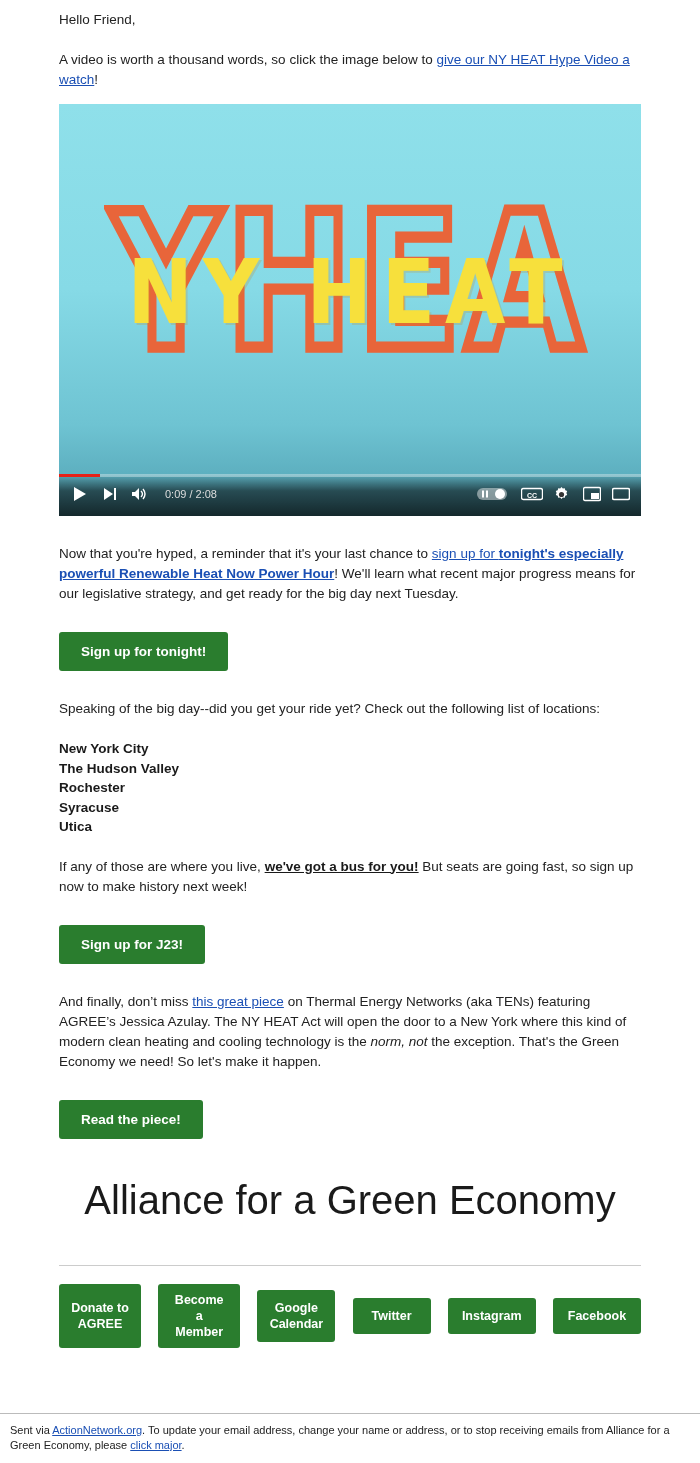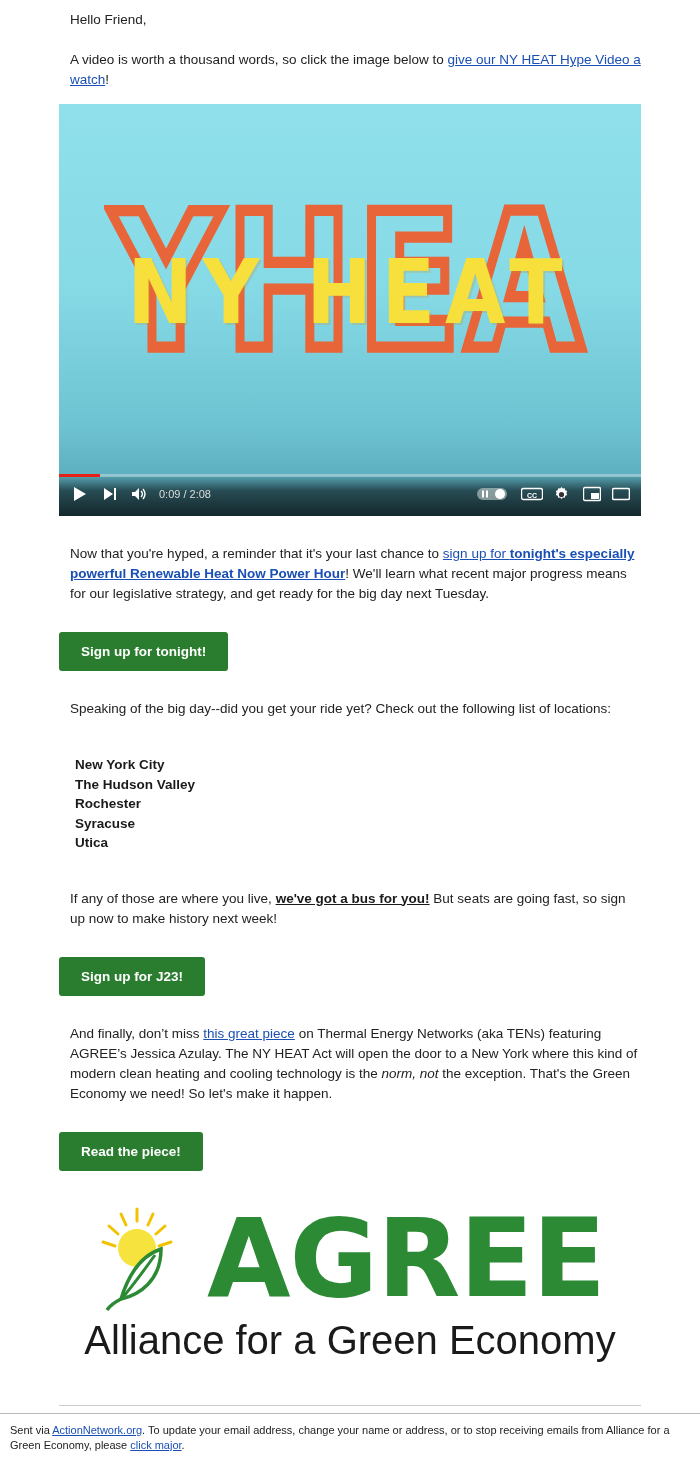--- a/index.html
+++ b/index.html
@@ -16,21 +16,21 @@
     overflow: hidden;
   }
   .email-body {
     padding: 0 59px;
     padding-top: 10px;
   }
   p.para {
     font-size: 13.5px;
     line-height: 20px;
     color: #222222;
-    margin: 0 0 0 11px;
+    margin: 0 0 0 0;
   }
   .spacer-20 { height: 20px; }
   .spacer-28 { height: 28px; }
   a.link {
     color: #1a4fb4;
     text-decoration: underline;
   }
   a.link-dark {
     color: #1a1a1a;
     text-decoration: underline;
@@ -106,21 +106,21 @@
     position: absolute;
     top: 12px;
     color: #ffffff;
     font-size: 14px;
     line-height: 16px;
   }
   .ctrl svg { display: block; }
   .time {
     position: absolute;
     top: 14px;
-    left: 92px;
+    left: 98px;
     color: #ddd;
     font-size: 11px;
     font-family: "Liberation Sans", sans-serif;
     padding-left: 8px;
   }
 
   
   .btn-row { text-align: left; }
   .btn {
     display: inline-block;
@@ -131,21 +131,21 @@
     padding: 12px 22px;
     border-radius: 3px;
     text-decoration: none;
     border: none;
     cursor: pointer;
     font-family: "Liberation Sans", sans-serif;
   }
 
   
   .city-list {
-    margin: 16px;
+    margin: 0;
     padding: 0;
     list-style: none;
   }
   .city-list li {
     font-size: 13.5px;
     line-height: 19.5px;
     font-weight: bold;
     color: #1a1a1a;
   }
 
@@ -349,40 +349,20 @@
     <span>And finally, don’t miss </span><a class="link" href="#">this great piece</a><span> on Thermal Energy Networks (aka TENs) featuring AGREE’s Jessica Azulay. The NY HEAT Act will open the door to a New York where this kind of modern clean heating and cooling technology is the </span><span class="italic">norm, not</span><span> the exception. That's the Green Economy we need! So let's make it happen.</span>
   </p>
 
   <div class="spacer-28"></div>
 
   <div class="btn-row">
     <a class="btn" href="#">Read the piece!</a>
   </div>
 
   <div class="logo-block">
-    <div class="logo-top">
-      <span>
-        <svg class="logo-mark" viewBox="0 0 120 108">
-          <g stroke="#f2c200" stroke-width="3" stroke-linecap="round">
-            <line x1="42" y1="6" x2="42" y2="18"></line>
-            <line x1="26" y1="11" x2="31" y2="22"></line>
-            <line x1="14" y1="23" x2="23" y2="31"></line>
-            <line x1="8" y1="39" x2="20" y2="43"></line>
-            <line x1="58" y1="11" x2="53" y2="22"></line>
-            <line x1="70" y1="23" x2="61" y2="31"></line>
-            <line x1="76" y1="39" x2="64" y2="43"></line>
-          </g>
-          <circle cx="42" cy="45" r="19" fill="#f7e33d"></circle>
-          <path d="M66 46 C66 78 44 92 26 96 C34 70 48 52 66 46 Z" fill="#ffffff" stroke="#2c8a35" stroke-width="3.5"></path>
-          <path d="M60 52 C50 66 38 82 29 93" stroke="#2c8a35" stroke-width="3" fill="none"></path>
-          <path d="M26 96 C18 100 14 104 12 107" stroke="#2c8a35" stroke-width="3.5" fill="none"></path>
-        </svg>
-      </span>
-      <span class="logo-word">AGREE</span>
-    </div>
     <div class="logo-tag">Alliance for a Green Economy</div>
   </div>
 
   <div class="divider"></div>
 
   <div class="social-row">
     <a class="sbtn tall" href="#">Donate to AGREE</a>
     <a class="sbtn tall" href="#">Become a Member</a>
     <a class="sbtn med" href="#">Google Calendar</a>
     <a class="sbtn short" href="#">Twitter</a>

